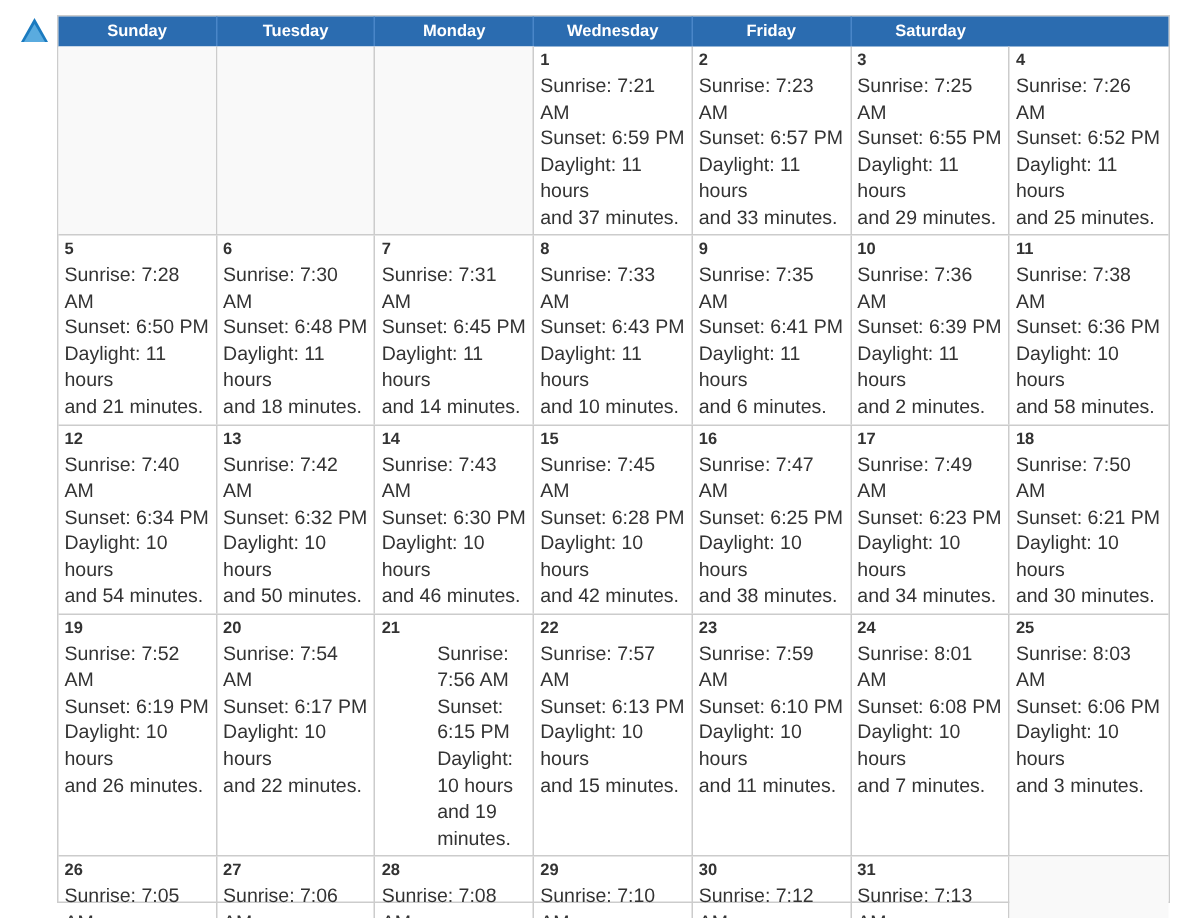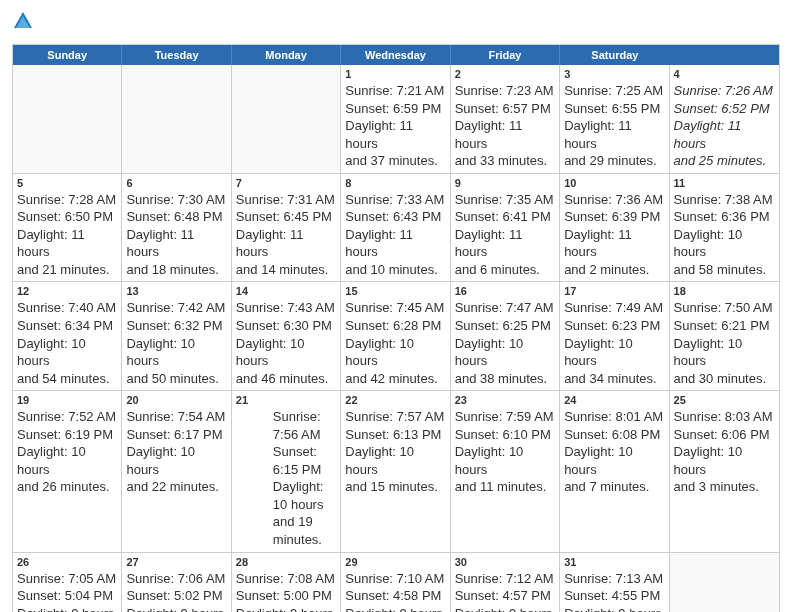--- a/index.html
+++ b/index.html
@@ -8,21 +8,21 @@
       background: #fff;
       width: 792px;
       height: 612px;
       overflow: hidden;
     }
     .page {
       width: 792px;
       height: 612px;
       padding: 10px 12px;
       display: flex;
-      flex-direction: column;
+      flex-direction: row;
     }
     .header {
       display: flex;
       justify-content: space-between;
       align-items: flex-start;
       margin-bottom: 8px;
     }
     .logo {
       display: flex;
       align-items: center;
@@ -157,21 +157,21 @@
           </div>
           <div class="cal-cell">
             <span class="day-num">3</span>
             <div class="cell-text" style="white-space: pre-line;">Sunrise: 7:25 AM
 Sunset: 6:55 PM
 Daylight: 11 hours
 and 29 minutes.</div>
           </div>
           <div class="cal-cell">
             <span class="day-num">4</span>
-            <div class="cell-text" style="white-space: pre-line; font-style: italic;">Sunrise: 7:26 AM
+            <div class="cell-text" style="white-space: pre-line;">Sunrise: 7:26 AM
 Sunset: 6:52 PM
 Daylight: 11 hours
 and 25 minutes.</div>
           </div>
         </div>
         <div class="cal-row">
           <div class="cal-cell">
             <span class="day-num">5</span>
             <div class="cell-text" style="white-space: pre-line;">Sunrise: 7:28 AM
 Sunset: 6:50 PM

